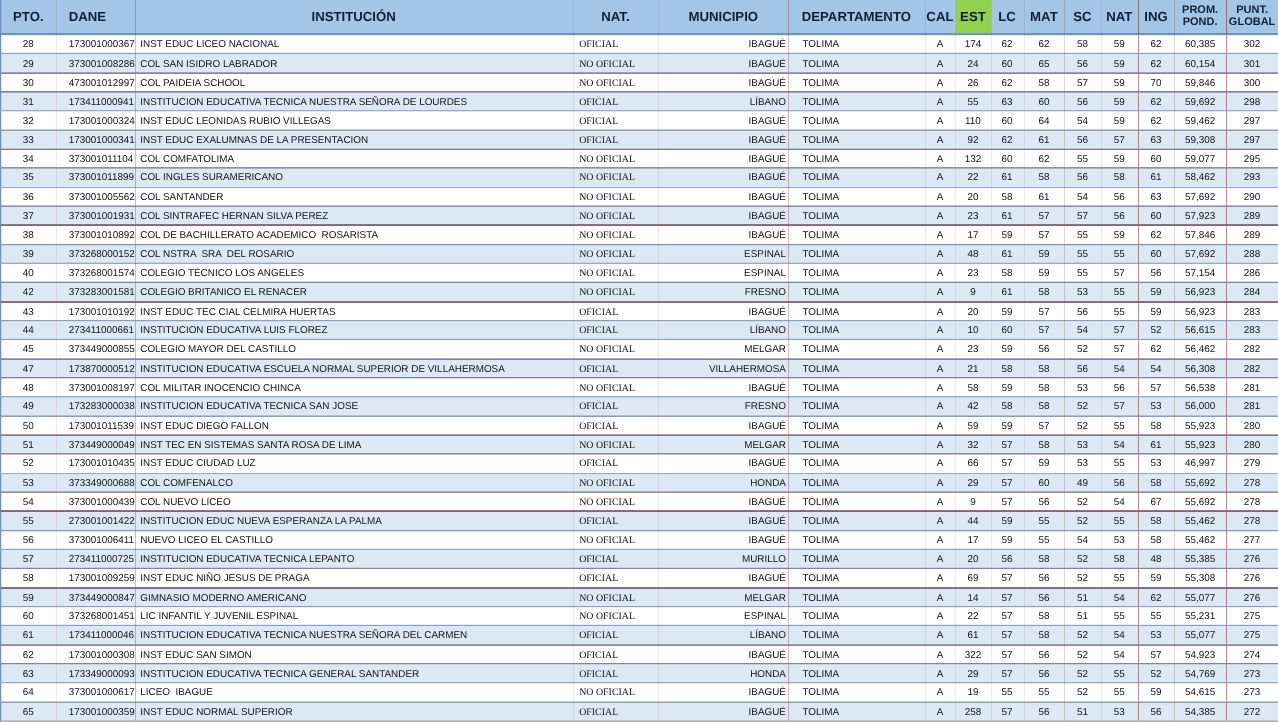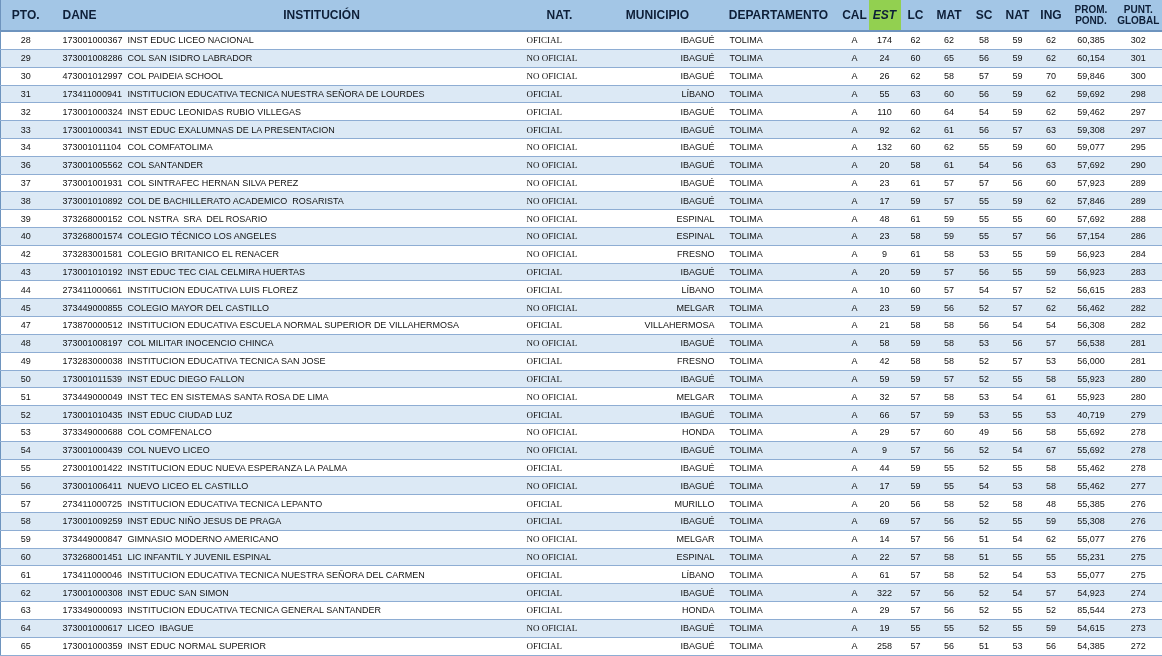--- a/index.html
+++ b/index.html
@@ -35,21 +35,20 @@
     vertical-align: middle;
     border-bottom: 2px solid var(--border-strong, #6E94BE);
     overflow: hidden;
   }
   thead th.small {
     font-size: 10px;
     line-height: 11px;
   }
   thead th.highlight {
     background: var(--highlight-bg, #92D050);
-    font-style: italic;
   }
   thead th.h-dane {
     text-align: left;
     padding-left: 12px;
   }
   tbody td {
     font-size: 9px;
     color: #111111;
     height: 15px;
     padding: 0 2px;
@@ -222,20 +221,37 @@
           <td class="est">132</td>
           <td class="lc">60</td>
           <td class="mat">62</td>
           <td class="sc">55</td>
           <td class="nat2">59</td>
           <td class="ing">60</td>
           <td class="prom_pond">59,077</td>
           <td class="punt_global">295</td>
         </tr>
         <tr>
+          <td class="pto">35</td>
+          <td class="dane">373001011899</td>
+          <td class="institucion">COL INGLES SURAMERICANO</td>
+          <td class="nat">NO OFICIAL</td>
+          <td class="municipio">IBAGUÉ</td>
+          <td class="departamento">TOLIMA</td>
+          <td class="cal">A</td>
+          <td class="est">22</td>
+          <td class="lc">61</td>
+          <td class="mat">58</td>
+          <td class="sc">56</td>
+          <td class="nat2">58</td>
+          <td class="ing">61</td>
+          <td class="prom_pond">58,462</td>
+          <td class="punt_global">293</td>
+        </tr>
+        <tr>
           <td class="pto">36</td>
           <td class="dane">373001005562</td>
           <td class="institucion">COL SANTANDER</td>
           <td class="nat">NO OFICIAL</td>
           <td class="municipio">IBAGUÉ</td>
           <td class="departamento">TOLIMA</td>
           <td class="cal">A</td>
           <td class="est">20</td>
           <td class="lc">58</td>
           <td class="mat">61</td>
@@ -473,21 +489,21 @@
           <td class="nat">OFICIAL</td>
           <td class="municipio">IBAGUÉ</td>
           <td class="departamento">TOLIMA</td>
           <td class="cal">A</td>
           <td class="est">66</td>
           <td class="lc">57</td>
           <td class="mat">59</td>
           <td class="sc">53</td>
           <td class="nat2">55</td>
           <td class="ing">53</td>
-          <td class="prom_pond">40,719</td>
+          <td class="prom_pond">46,997</td>
           <td class="punt_global">279</td>
         </tr>
         <tr>
           <td class="pto">53</td>
           <td class="dane">373349000688</td>
           <td class="institucion">COL COMFENALCO</td>
           <td class="nat">NO OFICIAL</td>
           <td class="municipio">HONDA</td>
           <td class="departamento">TOLIMA</td>
           <td class="cal">A</td>
@@ -660,21 +676,21 @@
           <td class="nat">OFICIAL</td>
           <td class="municipio">HONDA</td>
           <td class="departamento">TOLIMA</td>
           <td class="cal">A</td>
           <td class="est">29</td>
           <td class="lc">57</td>
           <td class="mat">56</td>
           <td class="sc">52</td>
           <td class="nat2">55</td>
           <td class="ing">52</td>
-          <td class="prom_pond">85,544</td>
+          <td class="prom_pond">54,769</td>
           <td class="punt_global">273</td>
         </tr>
         <tr>
           <td class="pto">64</td>
           <td class="dane">373001000617</td>
           <td class="institucion">LICEO  IBAGUE</td>
           <td class="nat">NO OFICIAL</td>
           <td class="municipio">IBAGUÉ</td>
           <td class="departamento">TOLIMA</td>
           <td class="cal">A</td>

